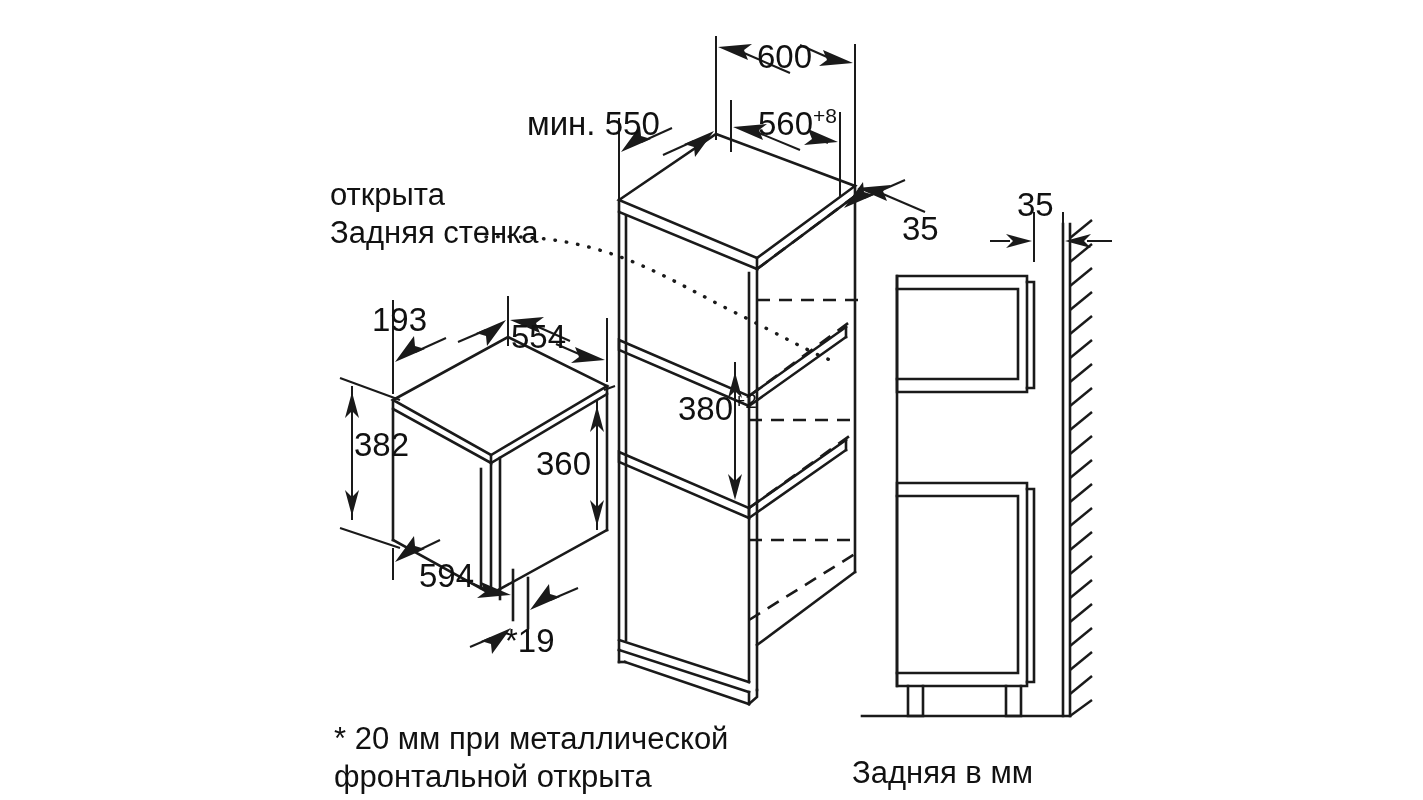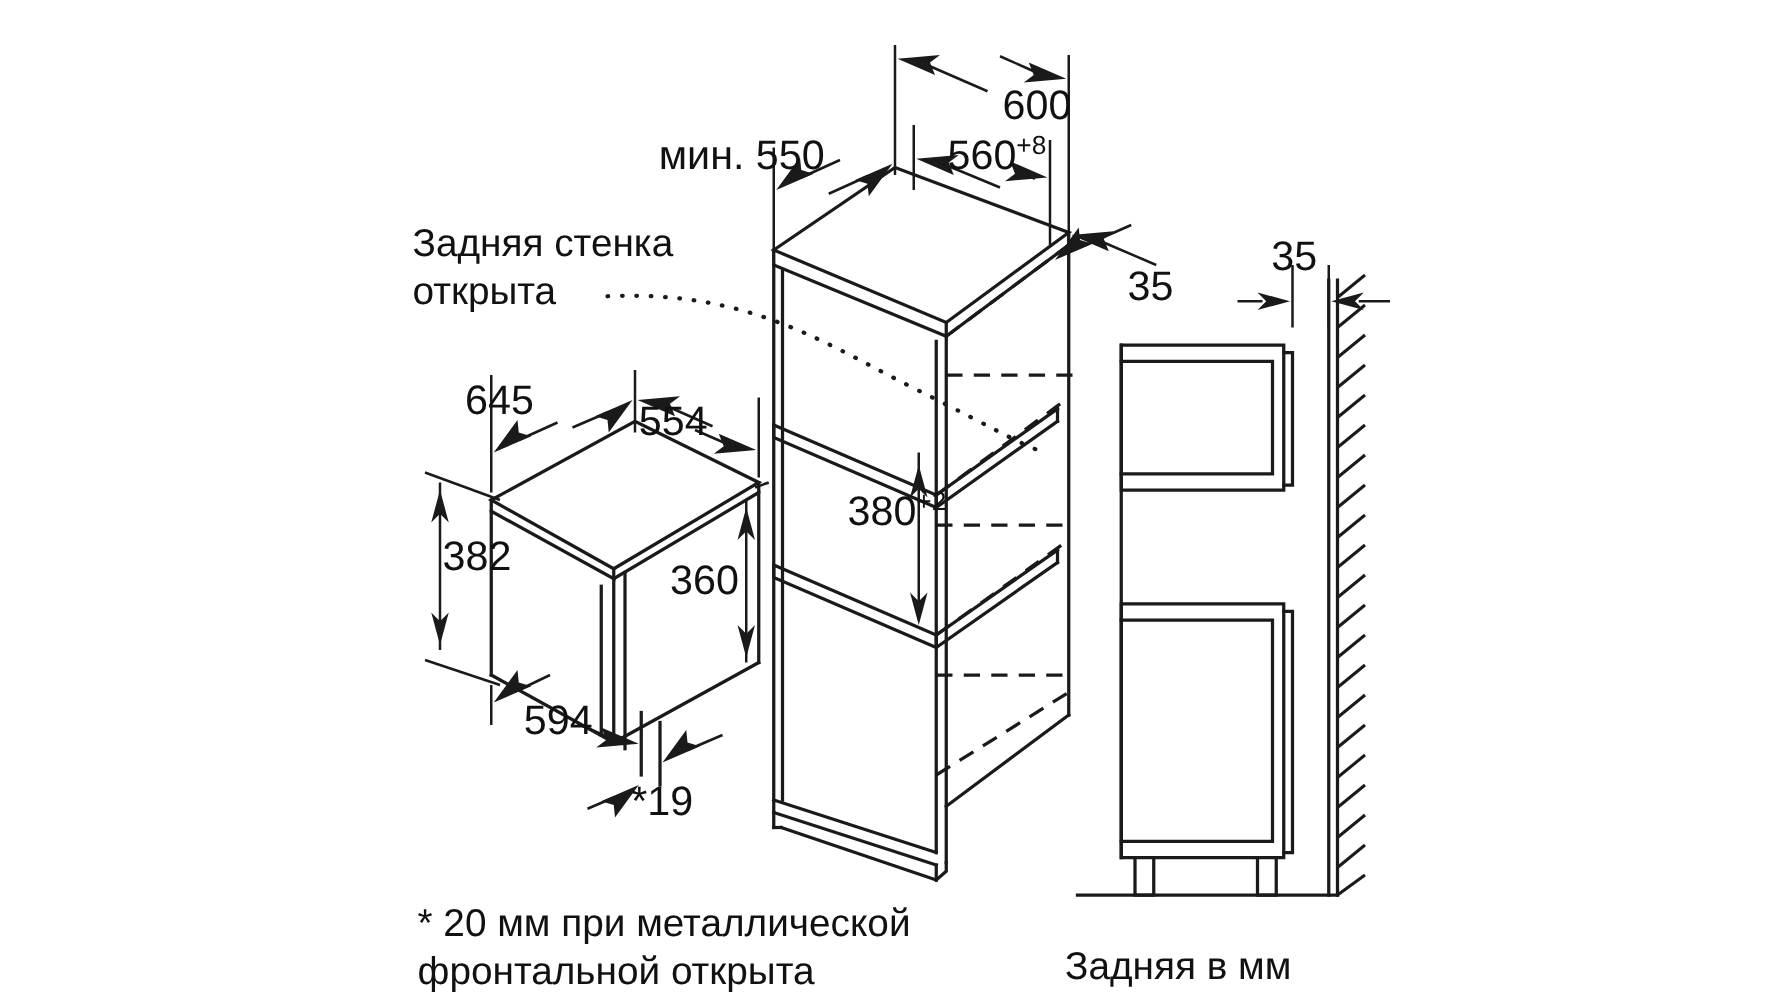--- a/index.html
+++ b/index.html
@@ -303,47 +303,47 @@
       <path class="ln-ext" d="M 1034,212 L 1034,262"></path>
       <path class="ln-ext" d="M 1063,212 L 1063,262"></path>
       <path class="arrow" d="M 1032,241 L 1006,234 L 1013,241 L 1006,248 Z"></path>
       <path class="ln-ext" d="M 990,241 L 1010,241"></path>
       <path class="arrow" d="M 1065,241 L 1091,234 L 1084,241 L 1091,248 Z"></path>
       <path class="ln-ext" d="M 1087,241 L 1112,241"></path>
     </g>
 
   </svg>
 
-  <div class="dim-text" style="left:802px; top:40px;margin-top:27px;">600</div>
+  <div class="dim-text" style="left:757px; top:40px;">600</div>
 
   <div class="dim-text" style="left:527px; top:107px;">мин. 550</div>
 
   <div class="dim-text" style="left:758px; top:107px;"><span>560</span><span class="sup">+8</span></div>
 
   <div class="dim-text" style="left:678px; top:392px;text-align:center;"><span>380</span><span class="sup">+2</span></div>
 
   <div class="dim-text" style="left:902px; top:212px;">35</div>
 
   <div class="dim-text" style="left:1017px; top:188px;">35</div>
 
-  <div class="dim-text" style="left:372px; top:303px;">645</div>
+  <div class="dim-text" style="left:372px; top:303px;">193</div>
 
   <div class="dim-text" style="left:511px; top:320px;">554</div>
 
   <div class="dim-text" style="left:322px; top:428px;margin-left:32px;">382</div>
 
   <div class="dim-text" style="left:536px; top:447px;">360</div>
 
   <div class="dim-text" style="left:419px; top:559px;">594</div>
 
   <div class="dim-text" style="left:505px; top:624px;">*19</div>
 
   <div class="note-text" style="left:330px; top:176px;">
+    <div>открыта</div>
     <div>Задняя стенка</div>
-    <div>открыта</div>
   </div>
 
   <div class="note-text" style="left:334px; top:720px;">
     <div>* 20 мм при металлической</div>
     <div>фронтальной открыта</div>
   </div>
 
   <div class="caption-text" style="left:852px; top:754px;">Задняя в мм</div>
 
 </div>

